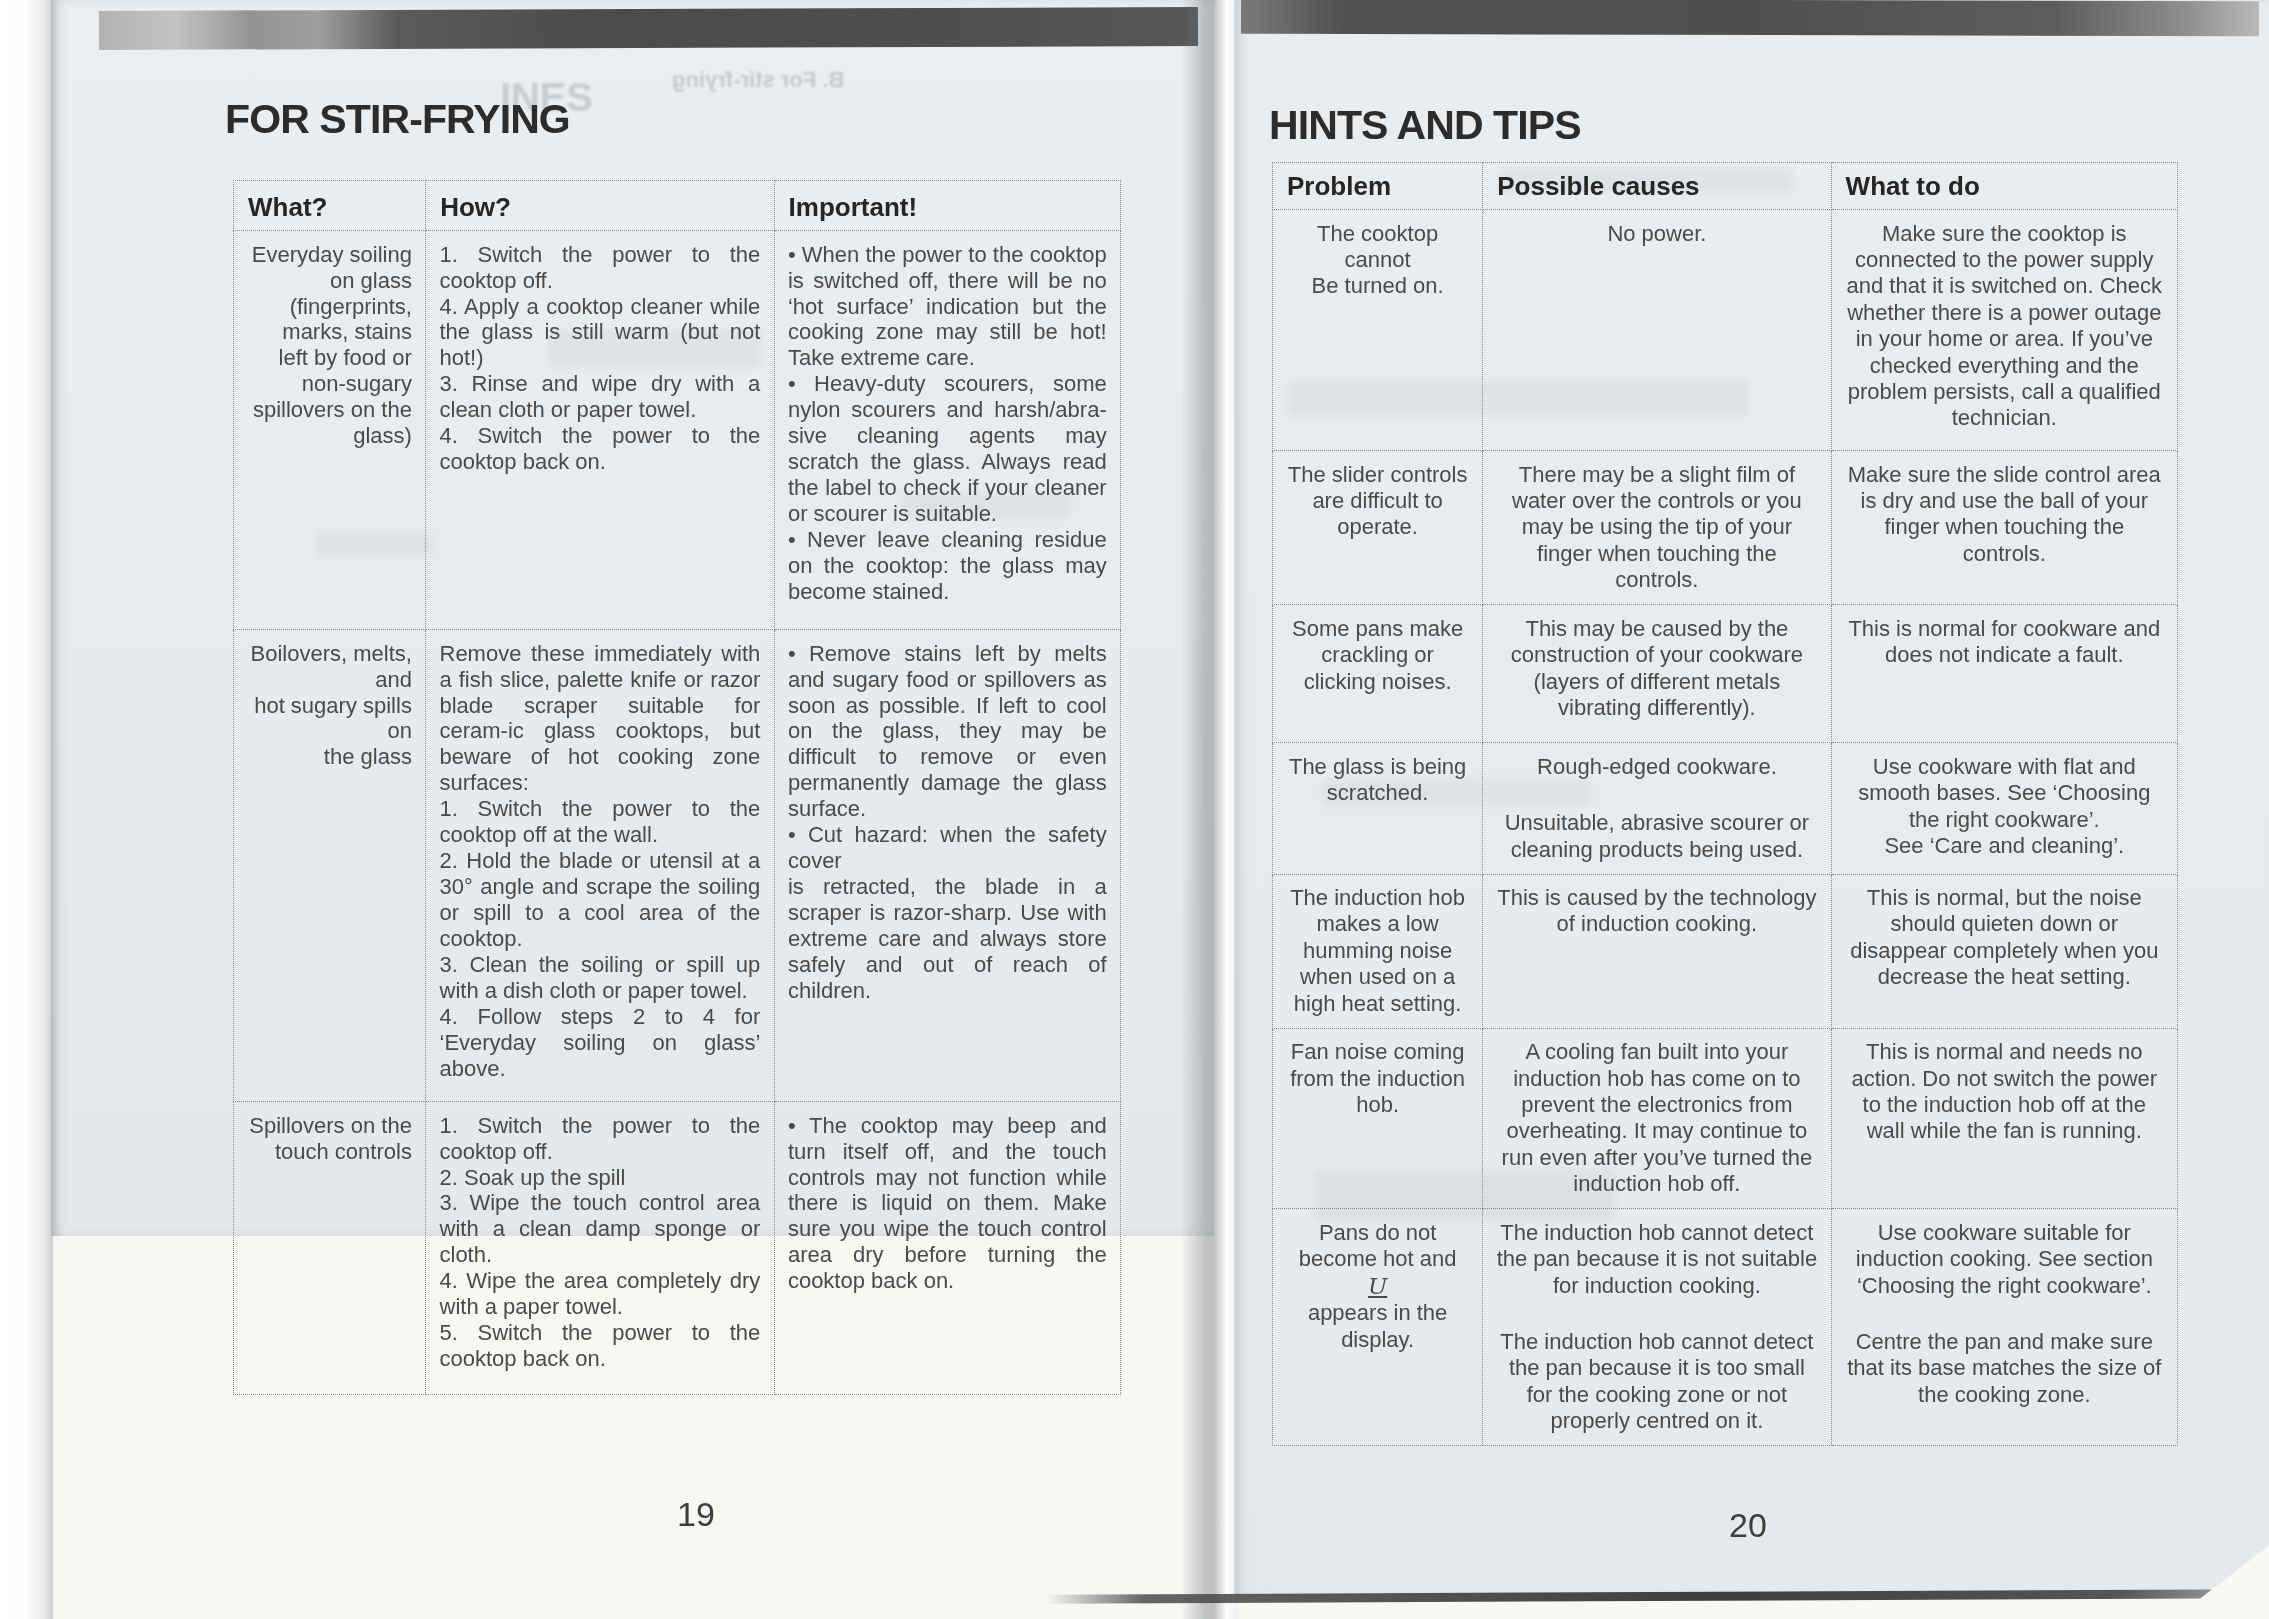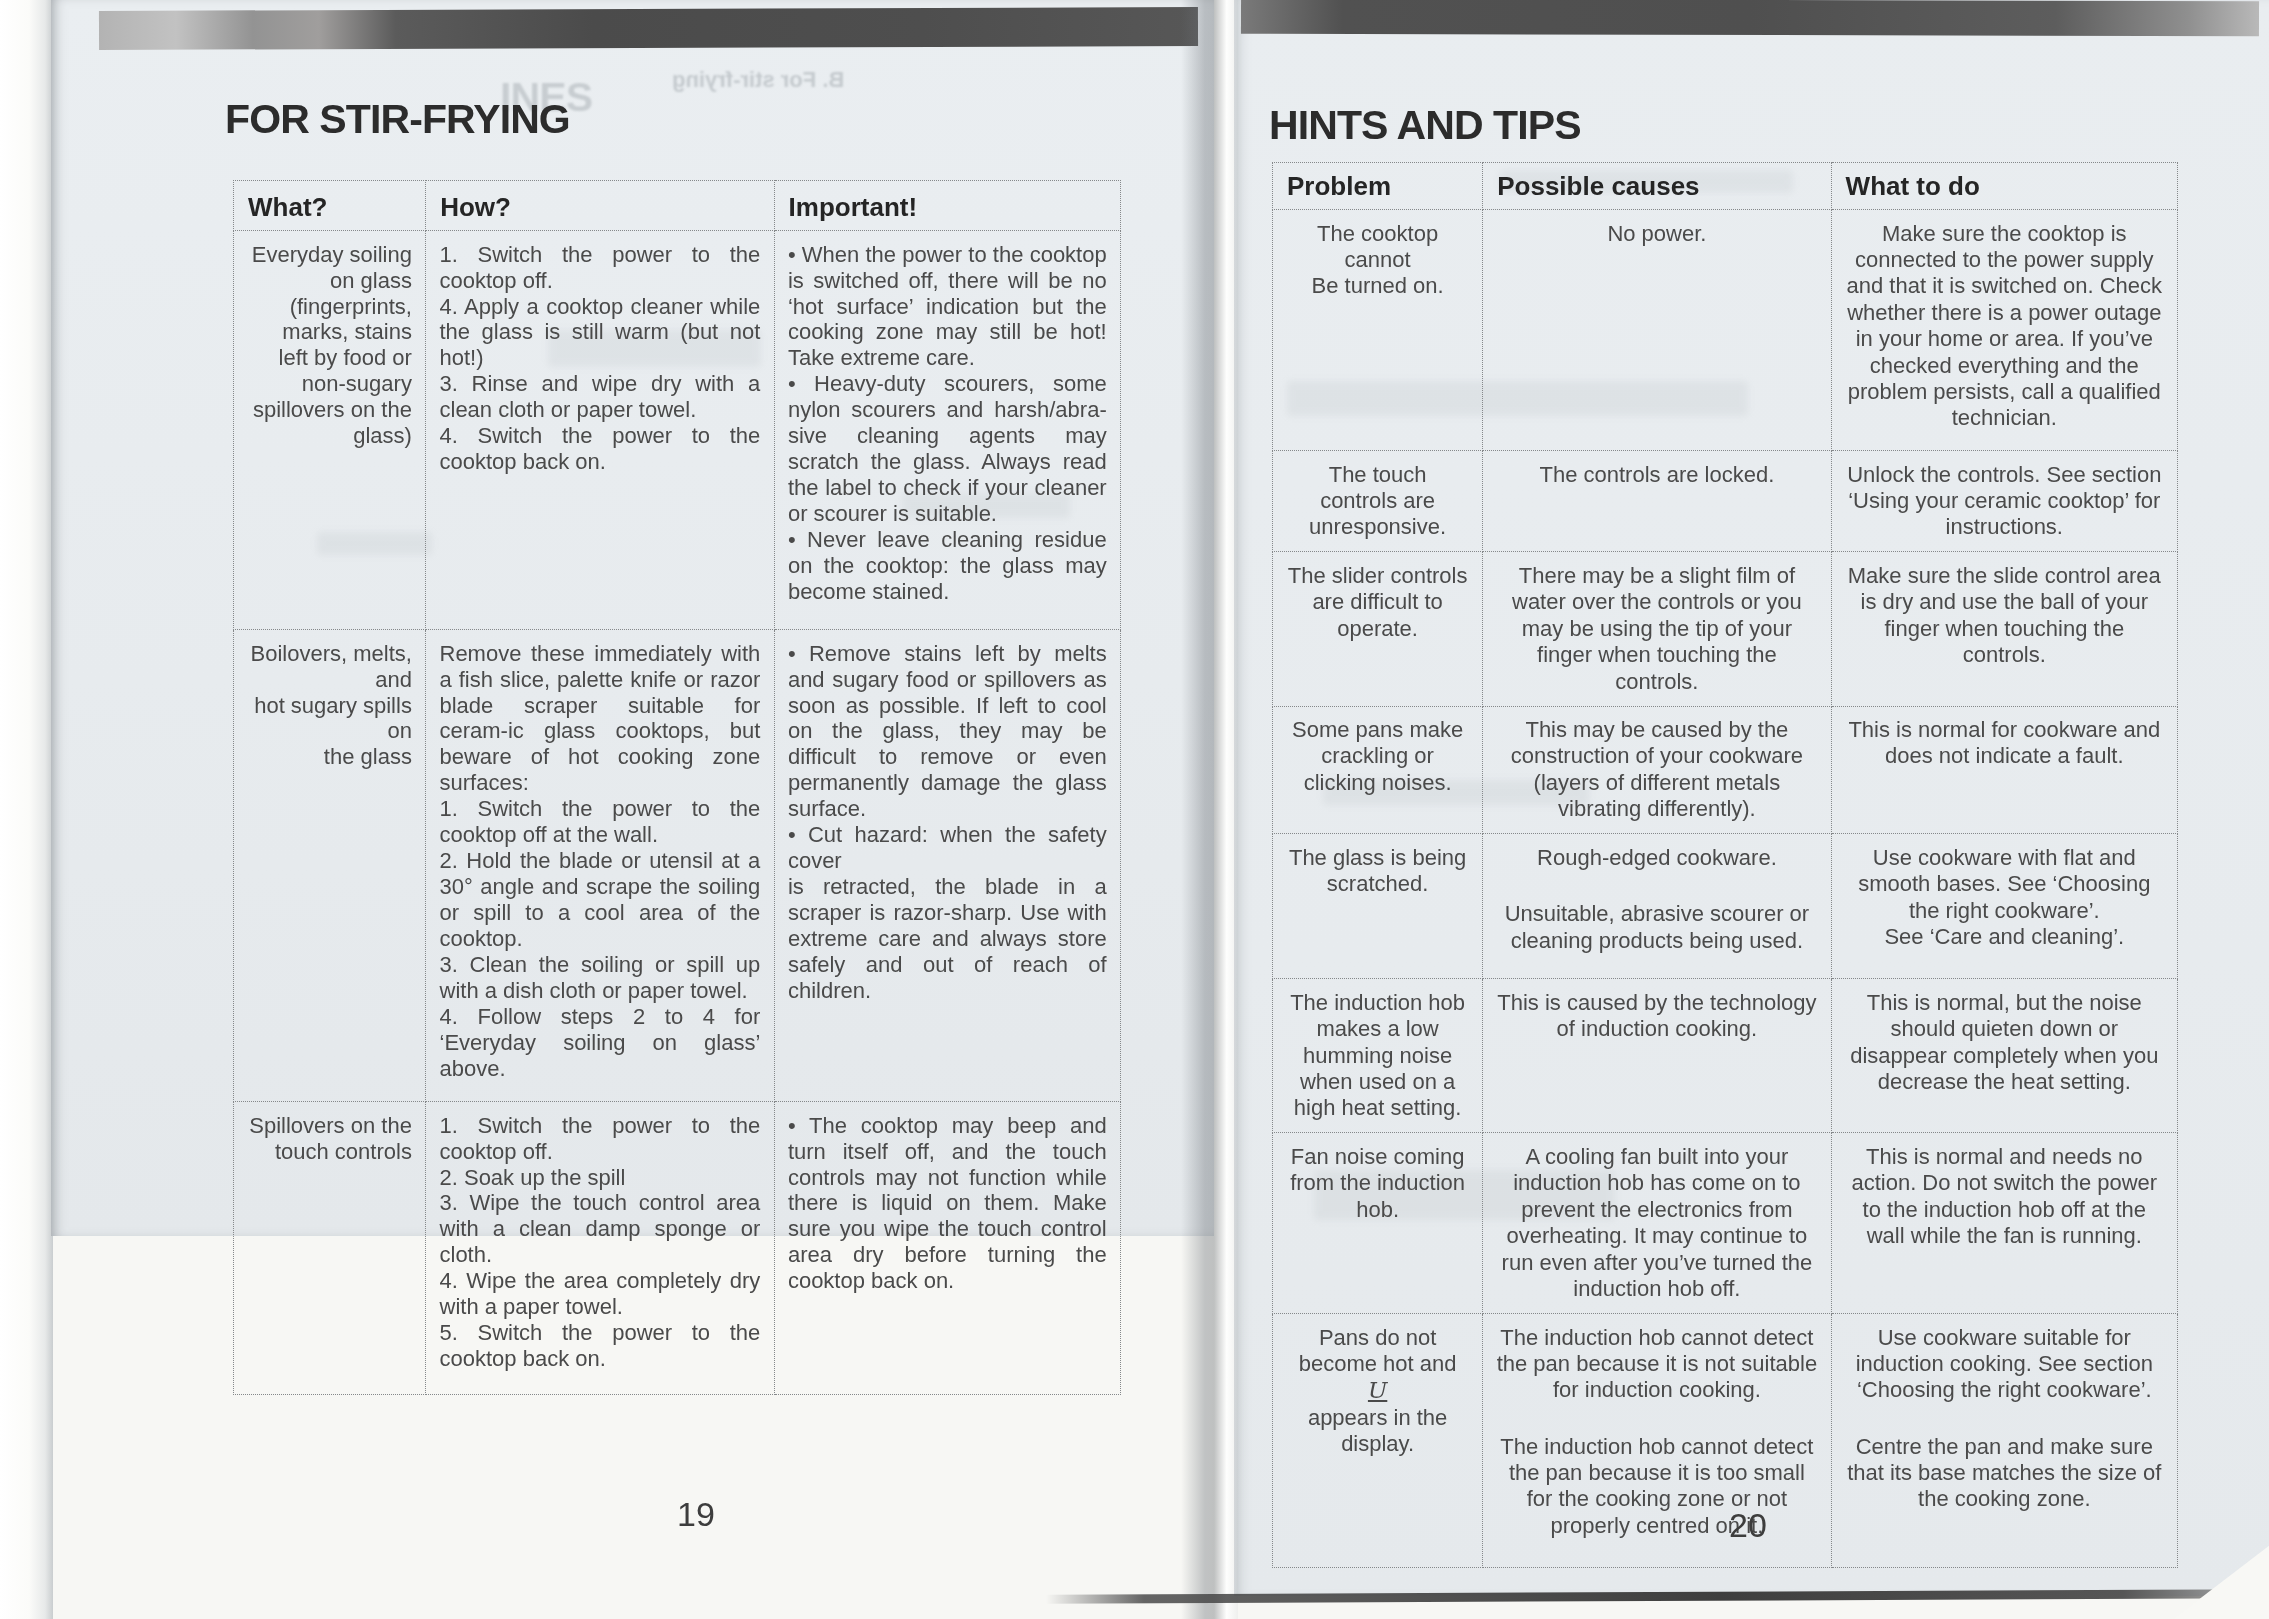--- a/index.html
+++ b/index.html
@@ -265,33 +265,20 @@
               </td>
               <td>
                 <p>No power.</p>
               </td>
               <td>
                 <p>Make sure the cooktop is connected to the power supply and that it is switched on. Check whether there is a power outage in your home or area. If you’ve checked everything and the problem persists, call a qualified technician.</p>
               </td>
             </tr>
             <tr>
               <td>
-                <p>The touch
-controls are
-unresponsive.</p>
-              </td>
-              <td>
-                <p>The controls are locked.</p>
-              </td>
-              <td>
-                <p>Unlock the controls. See section ‘Using your ceramic cooktop’ for instructions.</p>
-              </td>
-            </tr>
-            <tr>
-              <td>
                 <p>The slider controls
 are difficult to
 operate.</p>
               </td>
               <td>
                 <p>There may be a slight film of water over the controls or you may be using the tip of your finger when touching the controls.</p>
               </td>
               <td>
                 <p>Make sure the slide control area is dry and use the ball of your finger when touching the controls.</p>
               </td>

